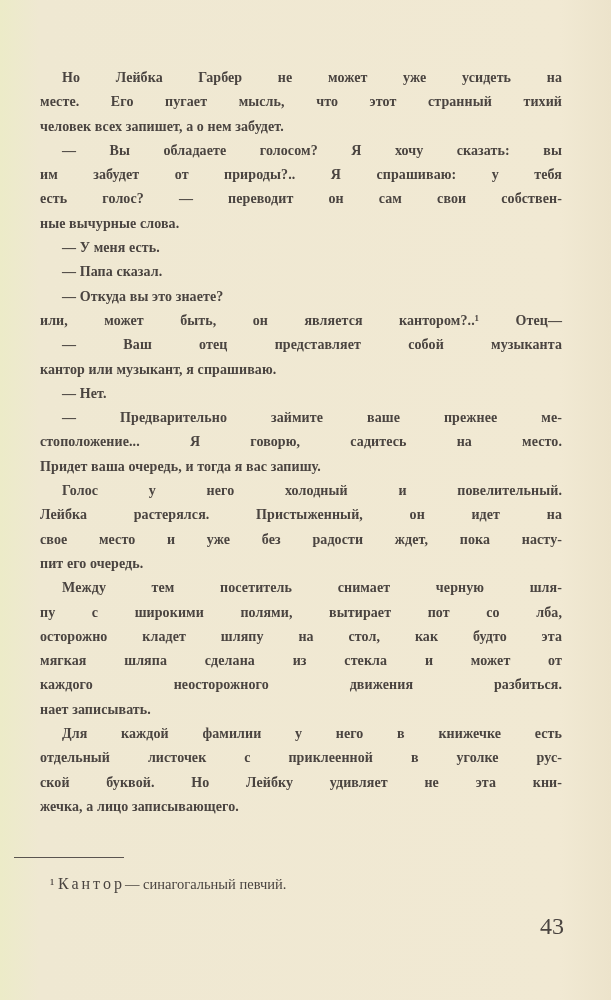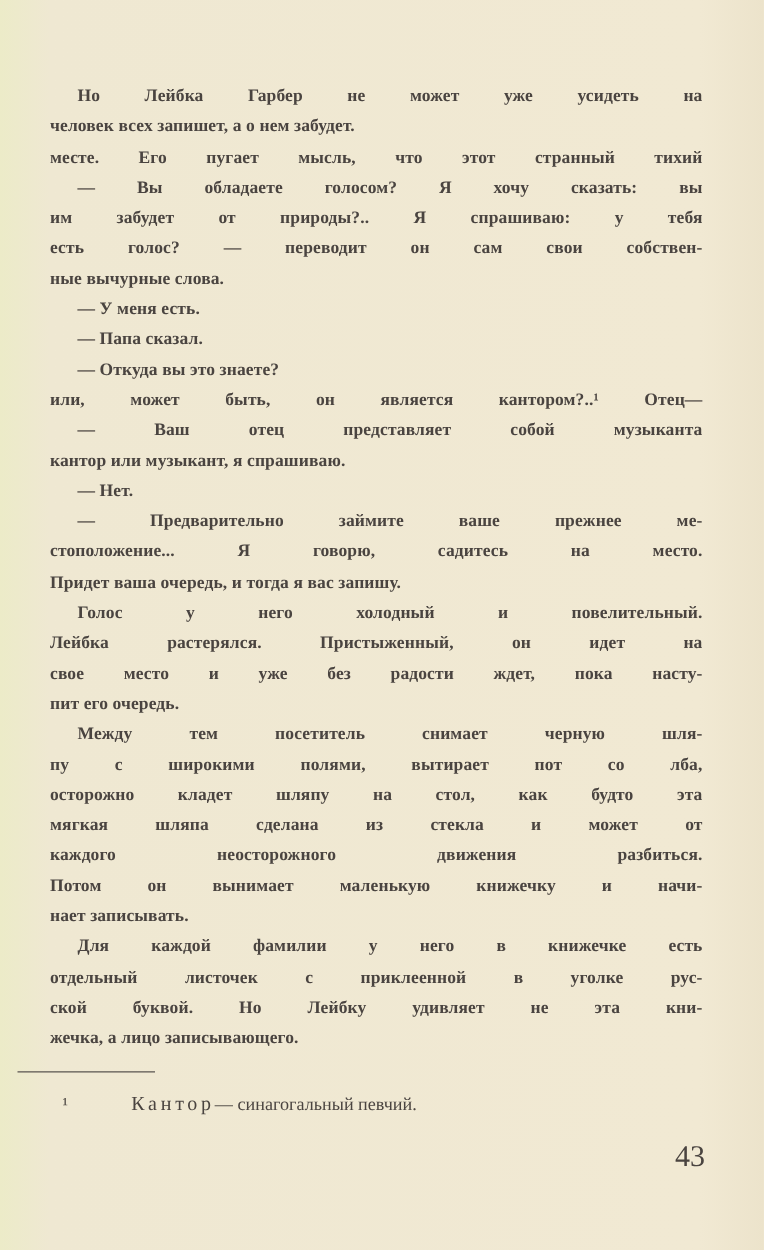--- a/index.html
+++ b/index.html
@@ -15,30 +15,30 @@
     .line {
       font-size: 14px; line-height: 24.3px; height: 24.3px;
       white-space: nowrap; text-align: justify; text-align-last: justify;
       letter-spacing: 0.1px;
       font-weight: bold;
     }
     .line.indent { padding-left: 22px; }
     .line.last { text-align-last: left; }
     .rule { position: absolute; left: 14px; top: 857px; width: 110px; height: 1px; background: #5a5450; }
     .footnote { position: absolute; left: 50px; top: 875px; font-size: 14.5px; color: #4a4440; }
-    .footnote .spaced { letter-spacing: 3px; font-size: 16px; margin-left: 47px; }
+    .footnote .spaced { letter-spacing: 3px; font-size: 16px; }
     .pagenum { position: absolute; left: 540px; top: 913px; font-size: 24px; color: #4a4440; }
   </style>
 </head>
 <body>
 
 <div class="page" id="page-body">
     <div class="line indent">Но Лейбка Гарбер не может уже усидеть на</div>
+    <div class="line">месте. Его пугает мысль, что этот странный тихий</div>
     <div class="line last">человек всех запишет, а о нем забудет.</div>
-    <div class="line">месте. Его пугает мысль, что этот странный тихий</div>
     <div class="line indent">— Вы обладаете голосом? Я хочу сказать: вы</div>
     <div class="line">им забудет от природы?.. Я спрашиваю: у тебя</div>
     <div class="line">есть голос? — переводит он сам свои собствен-</div>
     <div class="line last">ные вычурные слова.</div>
     <div class="line indent last">— У меня есть.</div>
     <div class="line indent last">— Папа сказал.</div>
     <div class="line indent last">— Откуда вы это знаете?</div>
     <div class="line">или, может быть, он является кантором?..¹ Отец—</div>
     <div class="line indent">— Ваш отец представляет собой музыканта</div>
     <div class="line last">кантор или музыкант, я спрашиваю.</div>
@@ -48,21 +48,20 @@
     <div class="line last">Придет ваша очередь, и тогда я вас запишу.</div>
     <div class="line indent">Голос у него холодный и повелительный.</div>
     <div class="line">Лейбка растерялся. Пристыженный, он идет на</div>
     <div class="line">свое место и уже без радости ждет, пока насту-</div>
     <div class="line last">пит его очередь.</div>
     <div class="line indent">Между тем посетитель снимает черную шля-</div>
     <div class="line">пу с широкими полями, вытирает пот со лба,</div>
     <div class="line">осторожно кладет шляпу на стол, как будто эта</div>
     <div class="line">мягкая шляпа сделана из стекла и может от</div>
     <div class="line">каждого неосторожного движения разбиться.</div>
-    <div class="line">Потом он вынимает маленькую книжечку и начи-</div>
     <div class="line last">нает записывать.</div>
     <div class="line indent">Для каждой фамилии у него в книжечке есть</div>
     <div class="line">отдельный листочек с приклеенной в уголке рус-</div>
     <div class="line">ской буквой. Но Лейбку удивляет не эта кни-</div>
     <div class="line last">жечка, а лицо записывающего.</div>
   </div>
 
 <div class="rule"></div>
 <div class="footnote">
   <span>¹</span>

